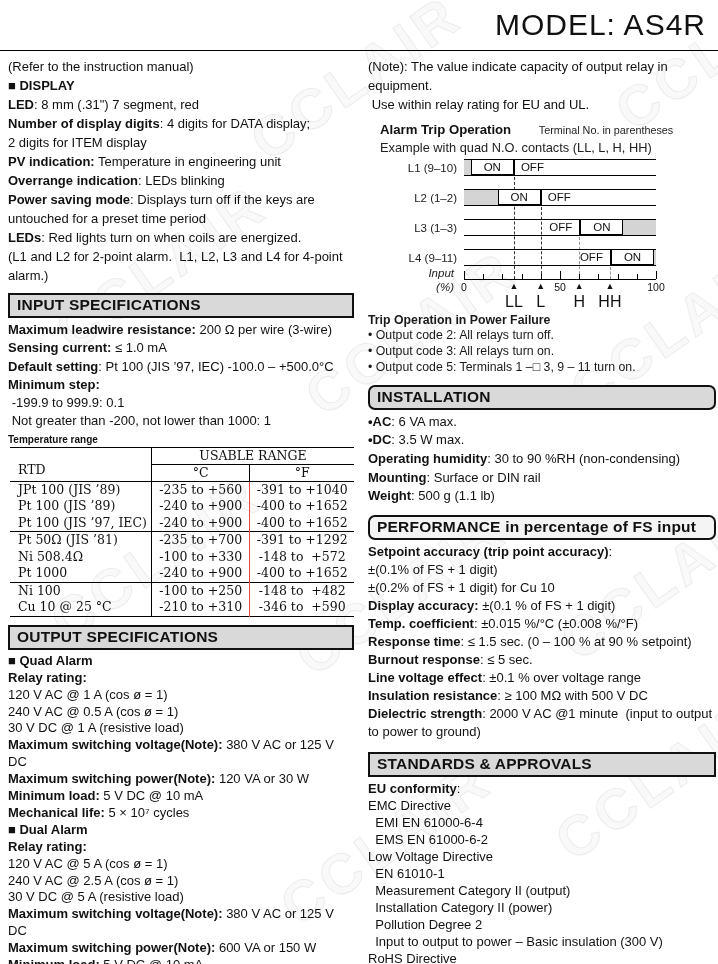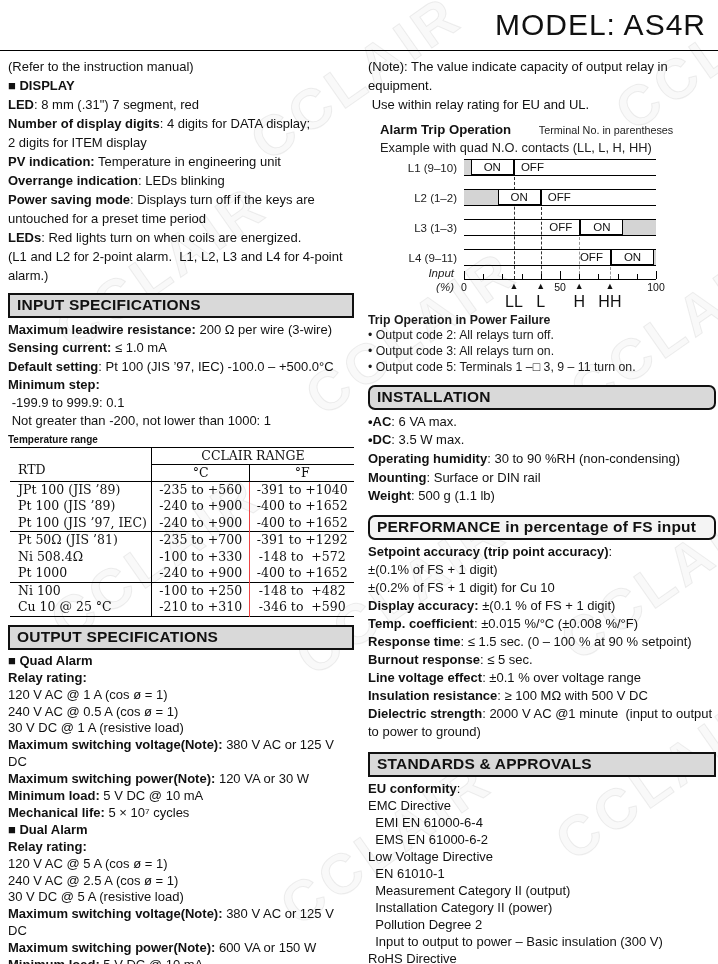--- a/index.html
+++ b/index.html
@@ -135,21 +135,21 @@
       <div class="ln"><b></b><span> -199.9 to 999.9: 0.1</span></div>
 
       <div class="ln"><b></b><span> Not greater than -200, not lower than 1000: 1</span></div>
     </div>
 
   <div class="tbl-caption">Temperature range</div>
   <table class="temp-table">
     <thead>
       <tr>
         <th class="rtd-h" rowspan="2">RTD</th>
-        <th class="ur-h" colspan="2">CCLAIR RANGE</th>
+        <th class="ur-h" colspan="2">USABLE RANGE</th>
       </tr>
       <tr>
         <th class="unit">°C</th>
         <th class="unit unit-f">°F</th>
       </tr>
     </thead>
     <tbody>
 
         <tr>
           <td class="rtd">JPt 100 (JIS ’89)</td>

